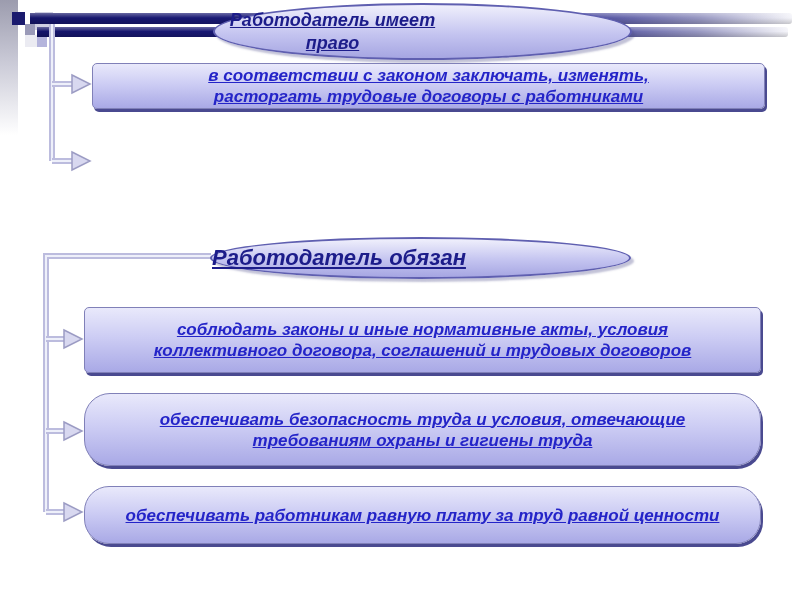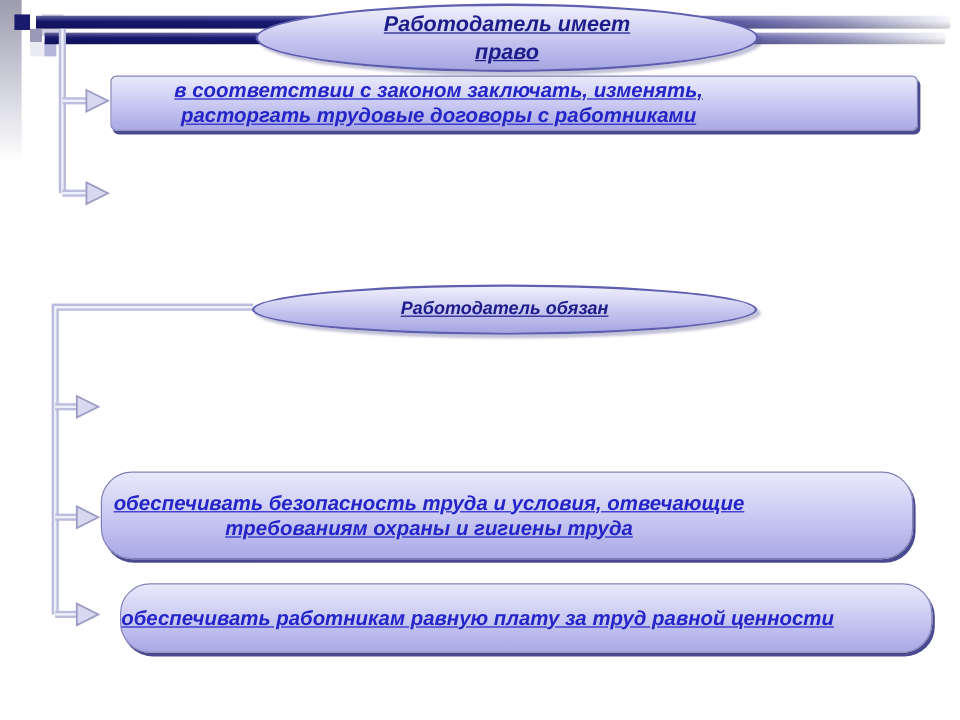--- a/index.html
+++ b/index.html
@@ -25,47 +25,47 @@
       linear-gradient(180deg, rgba(255,255,255,.35) 0%, rgba(255,255,255,0) 45%, rgba(0,0,0,.18) 100%),
       linear-gradient(90deg,#15156a 0%,#1d1d7e 45%,#3a3a96 70%,#9898c2 88%,#f4f4f9 100%);
   }
   
   .connectors{position:absolute;left:0;top:0;width:800px;height:600px;pointer-events:none;}
   
   .ellipse{
     position:absolute;border:2px solid #5f5fb0;border-radius:50%;
     background:linear-gradient(180deg,#f0f0fc 0%,#c4c4f0 55%,#a6a6e2 100%);
     box-shadow:3px 3px 2px rgba(80,80,140,.35);
-    display:flex;align-items:center;justify-content:center;text-align:center;
+    display:flex;align-items:center;text-align:center;
   }
   .ellipse1{left:213px;top:3px;width:415px;height:53px;}
   .ellipse2{left:210px;top:237px;width:417px;height:38px;}
   .heading{
     color:#1c1c8a;font-weight:bold;font-style:italic;text-decoration:underline;
   }
   .heading1{font-size:18px;line-height:23px;max-width:235px;}
-  .heading2{font-size:15px;line-height:20px;text-decoration:underline;}
+  .heading2{font-size:22px;line-height:20px;text-decoration:underline;}
   
   .box{
     position:absolute;border:1px solid #8080b8;border-radius:5px;
     background:linear-gradient(180deg,#e9e9fb 0%,#cdcdf4 45%,#a9a9e6 100%);
     box-shadow:2px 3px 0 #4a4a90;
-    display:flex;align-items:center;text-align:center;
+    display:flex;align-items:center;justify-content:center;text-align:center;
     color:#2424c8;font-weight:bold;font-style:italic;font-size:17px;line-height:21px;
   }
   .box span{text-decoration:underline;display:inline-block;}
   .box1{left:92px;top:63px;width:671px;height:44px;}
   .box1 span{max-width:545px;}
   .box2{left:92px;top:120px;width:671px;height:85px;}
   .box2 span{max-width:590px;}
   .box3{left:84px;top:307px;width:675px;height:64px;}
   .box3 span{max-width:575px;}
   .box4{left:84px;top:393px;width:675px;height:71px;border-radius:26px;}
   .box4 span{max-width:545px;}
-  .box5{left:100px;top:486px;width:675px;height:56px;border-radius:25px;}
+  .box5{left:84px;top:486px;width:675px;height:56px;border-radius:25px;}
   
   .plaque{
     position:absolute;left:709px;top:552px;width:91px;height:48px;cursor:pointer;
     background:linear-gradient(135deg,#a2a2ec 0%,#7d7dd8 45%,#6161c6 100%);
   }
   .plaque .tri{
     position:absolute;left:24px;top:5px;width:0;height:0;
     border-left:42px solid #3a3a78;border-top:19px solid transparent;border-bottom:19px solid transparent;
   }
   .plaque .num{
@@ -115,20 +115,23 @@
   <div class="ellipse ellipse1">
     <span class="heading heading1">Работодатель имеет право</span>
   </div>
   <div class="box box1">
     <span>в соответствии с законом заключать, изменять, расторгать трудовые договоры с работниками</span>
   </div>
 
   <div class="ellipse ellipse2">
     <span class="heading heading2">Работодатель обязан</span>
   </div>
+  <div class="box box3">
+    <span>соблюдать законы и иные нормативные акты, условия коллективного договора, соглашений и трудовых договоров</span>
+  </div>
   <div class="box box4">
     <span>обеспечивать безопасность труда и условия, отвечающие требованиям охраны и гигиены труда</span>
   </div>
   <div class="box box5">
     <span>обеспечивать работникам равную плату за труд равной ценности</span>
   </div>
 
 
 </div>
 

